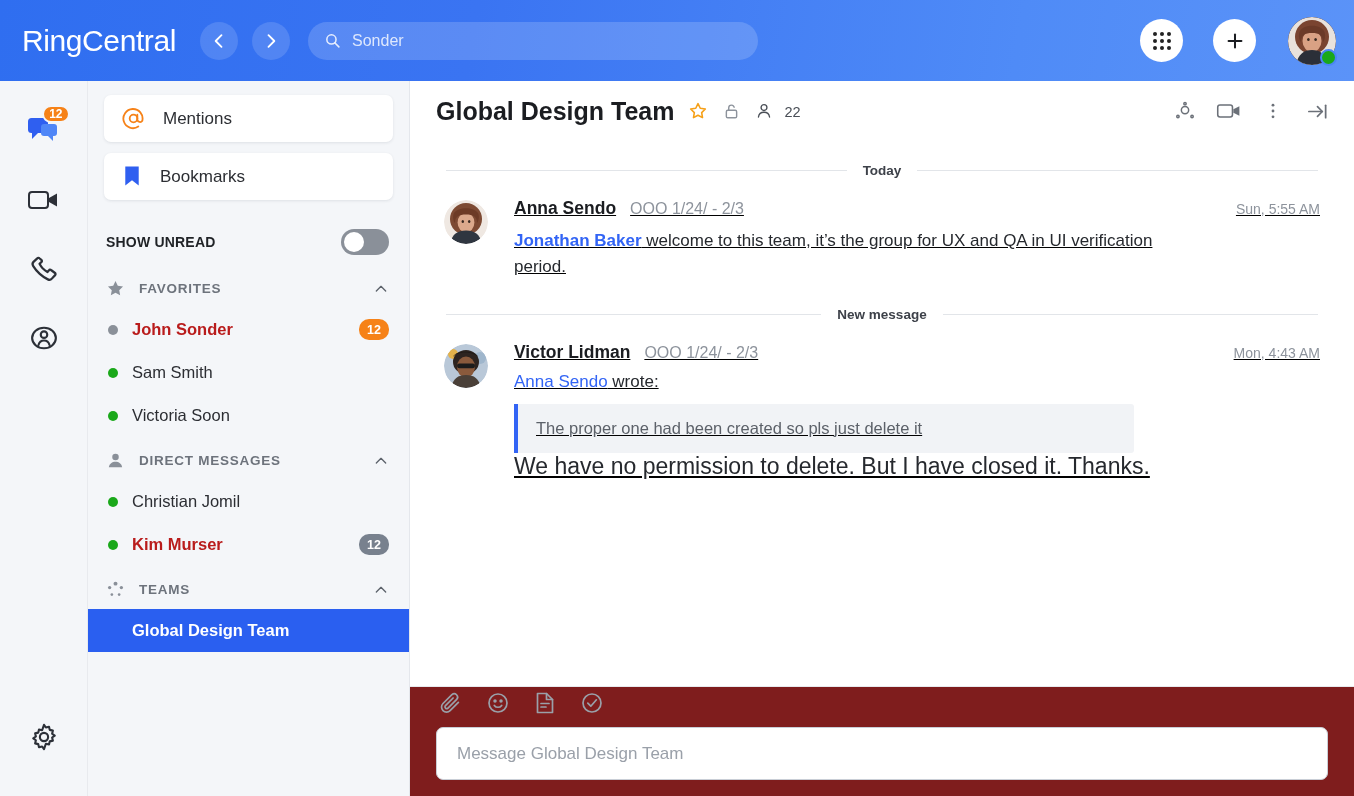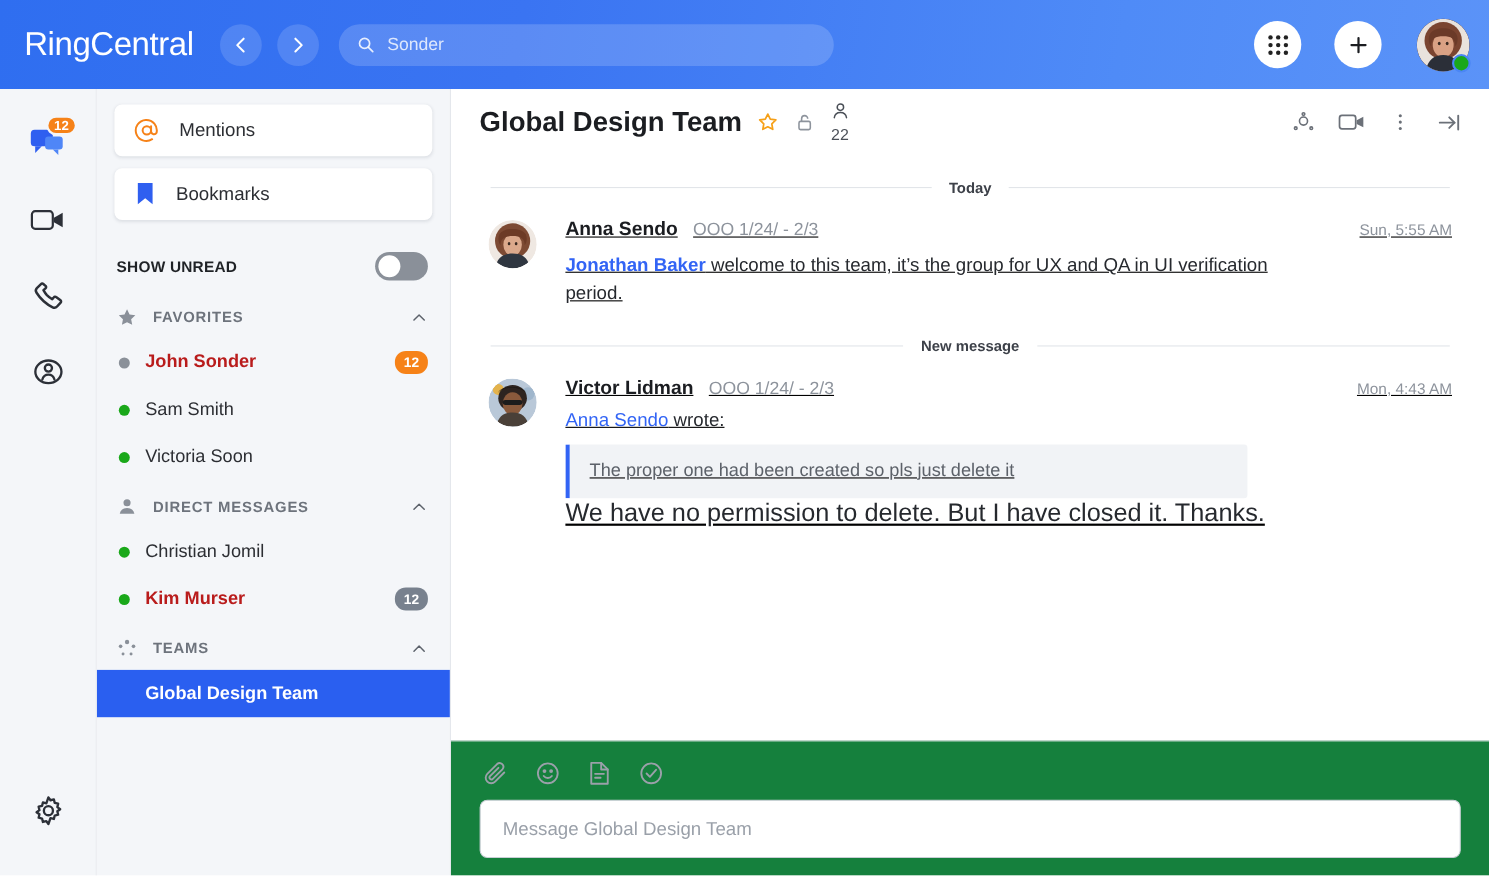--- a/index.html
+++ b/index.html
@@ -126,21 +126,21 @@
   .badge-orange { background: #f68218; }
   .badge-gray { background: #78818e; }
 
   
   .main { flex: 1 1 auto; display: flex; flex-direction: column; min-width: 0; background: #fff; }
   .conv-header {
     height: 60px; flex: none; display: flex; align-items: center;
     padding: 0 22px 0 26px; gap: 14px;
   }
   .conv-title { font-size: 25px; font-weight: 700; color: #1b1d21; white-space: nowrap; }
-  .members { display: flex; align-items: flex-start; gap: 5px; flex-direction: column; }
+  .members { display: flex; align-items: flex-end; gap: 11px; }
   .members-count { font-size: 14.5px; color: #4a4f57; }
   .header-spacer { flex: 1 1 auto; }
   .hdr-icon { cursor: pointer; display: flex; align-items: center; justify-content: center; width: 30px; height: 30px; }
 
   .messages { flex: 1 1 auto; overflow: hidden; padding: 0 26px; position: relative; }
   .divider {
     display: flex; align-items: center; gap: 16px;
     margin: 22px 10px 6px 10px;
   }
   .divider .line { flex: 1 1 auto; height: 1px; background: #e2e5e9; }
@@ -164,21 +164,21 @@
   .quote-label { font-size: 17px; color: #26292e; margin-top: 9px; }
   .quote-label .mention { font-weight: 400; }
   .quote-box {
     margin-top: 12px; background: #f1f3f6; border-left: 4px solid #3264f5;
     padding: 15px 18px; max-width: 620px; border-radius: 0 3px 3px 0;
   }
   .quote-text { font-size: 16.5px; color: #5c6169; }
   .msg-tail { font-size: 23px; color: #26292e; }
 
   
-  .composer { flex: none; border-top: 1px solid #e7eaee; padding: 17px 26px 16px 26px; background: #15803d; }
+  .composer { flex: none; border-top: 1px solid #e7eaee; padding: 4px 26px 16px 26px; background: #7f1d1d; }
   .composer-tools { display: flex; align-items: center; gap: 24px; padding: 0 2px 12px 2px; }
   .tool { cursor: pointer; display: flex; align-items: center; justify-content: center; }
   .composer-input {
     width: 100%; height: 53px; border: 1px solid #c9ced6; border-radius: 7px;
     display: flex; align-items: center; padding: 0 20px; background: #fff;
   }
   .composer-ph { font-size: 17px; color: #9aa0a9; }
 </style>
 </head>
 <body>

